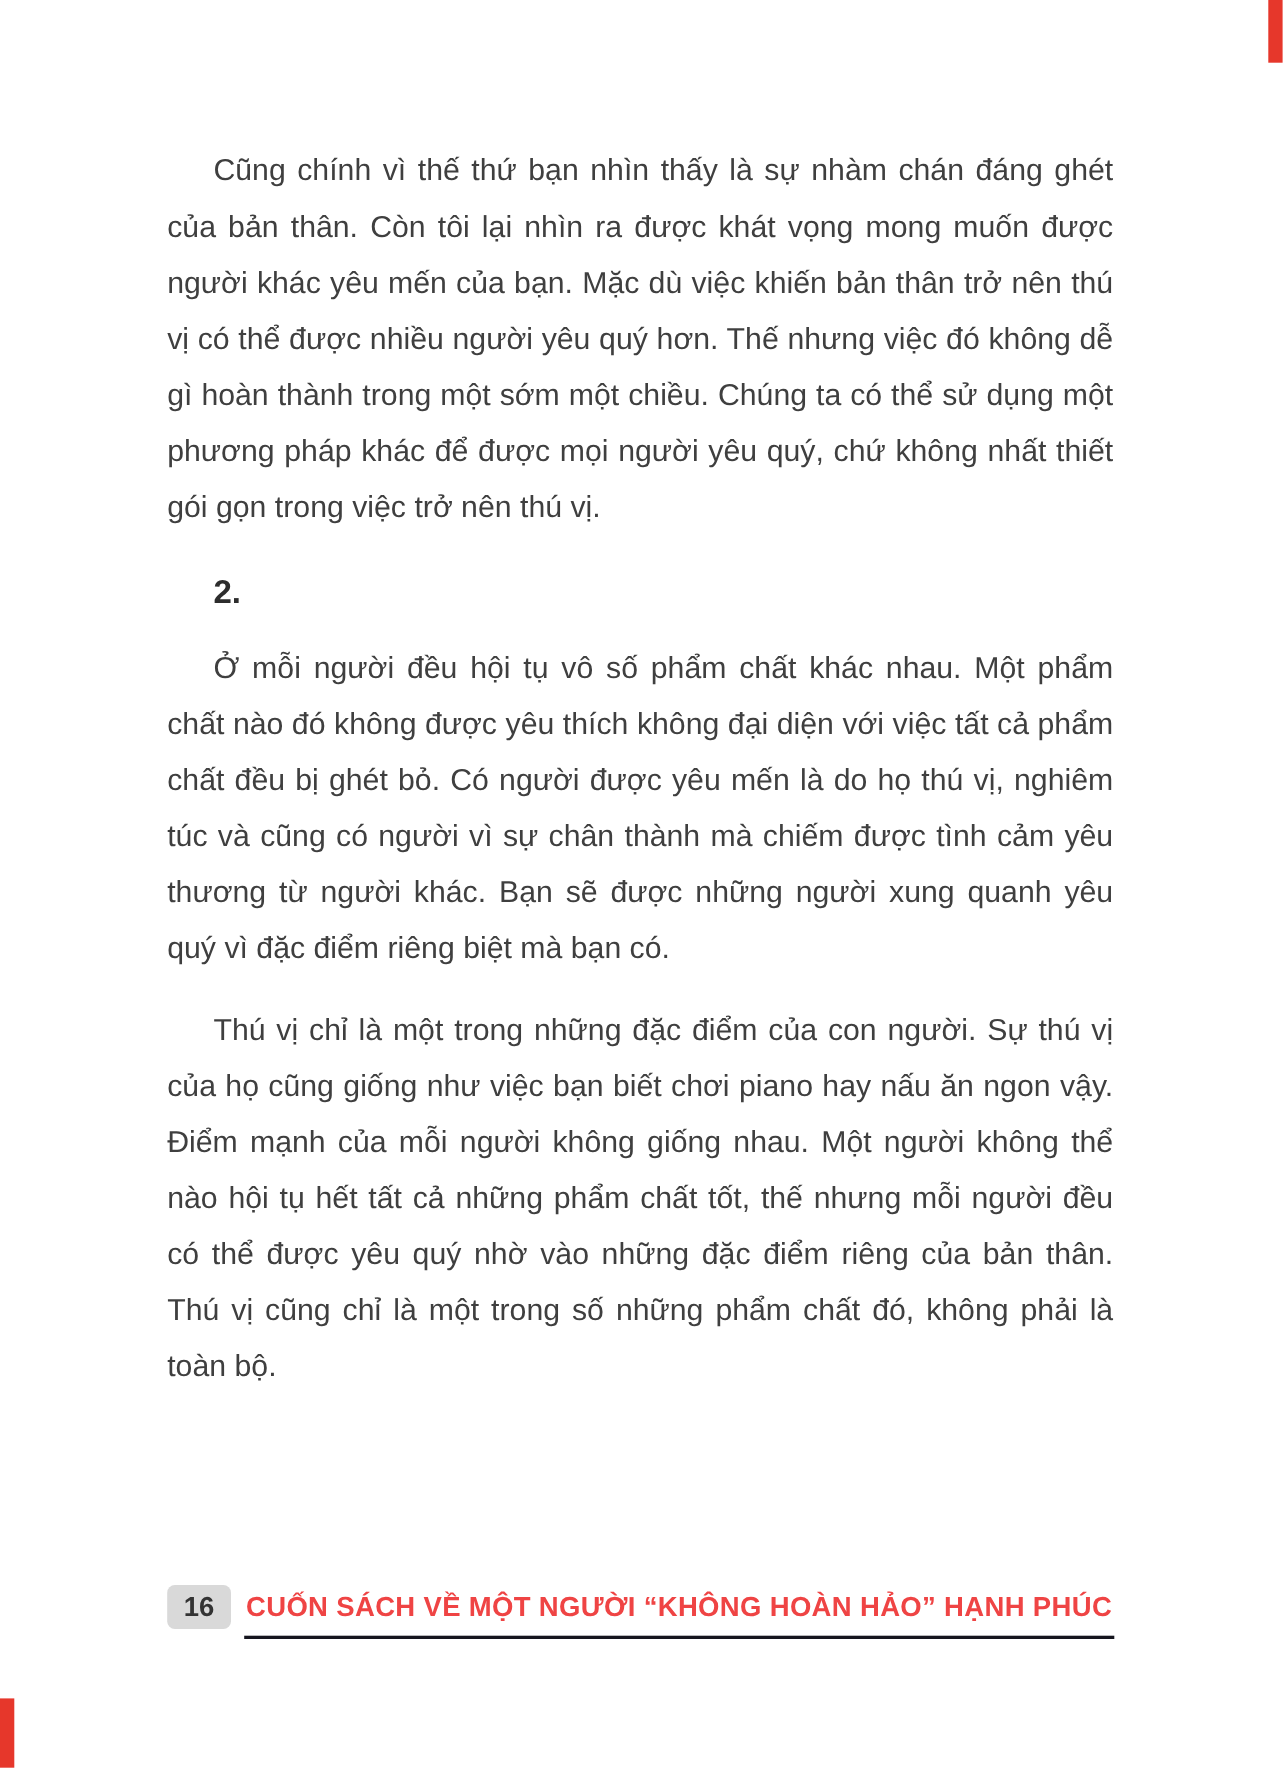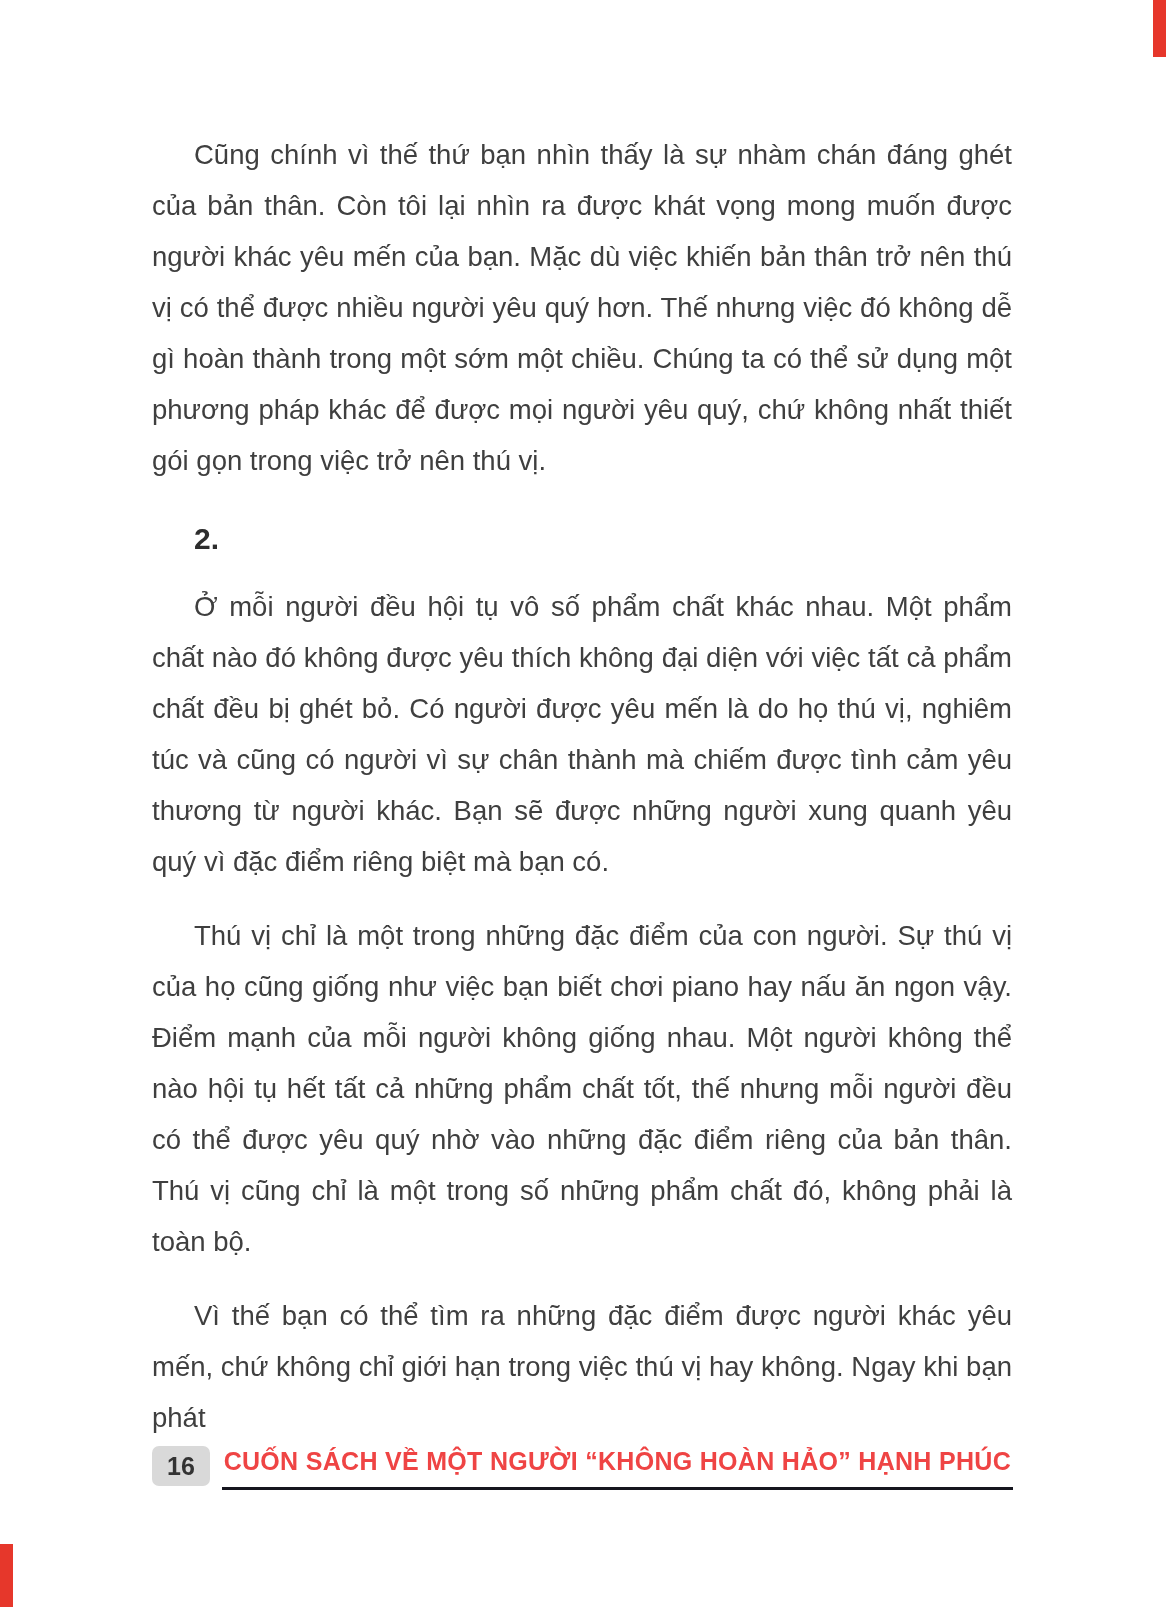--- a/index.html
+++ b/index.html
@@ -51,21 +51,21 @@
     line-height: 1.1;
   }
 
   
   .footer {
     position: absolute;
     left: 152px;
     right: 153px;
     top: 1441px;
     display: flex;
-    align-items: center;
+    align-items: flex-start;
     justify-content: space-between;
   }
   .page-badge {
     background: #d9d9d9;
     border-radius: 7px;
     padding: 3px 15px;
     font-size: 25px;
     font-weight: 700;
     color: #333333;
     line-height: 34px;
@@ -85,19 +85,18 @@
 <body>
 
 <div class="tab-top-right"></div>
 <div class="tab-bottom-left"></div>
 
 <main class="content">
   <p class="para">Cũng chính vì thế thứ bạn nhìn thấy là sự nhàm chán đáng ghét của bản thân. Còn tôi lại nhìn ra được khát vọng mong muốn được người khác yêu mến của bạn. Mặc dù việc khiến bản thân trở nên thú vị có thể được nhiều người yêu quý hơn. Thế nhưng việc đó không dễ gì hoàn thành trong một sớm một chiều. Chúng ta có thể sử dụng một phương pháp khác để được mọi người yêu quý, chứ không nhất thiết gói gọn trong việc trở nên thú vị.</p>
   <h2 class="section-number">2.</h2>
   <p class="para">Ở mỗi người đều hội tụ vô số phẩm chất khác nhau. Một phẩm chất nào đó không được yêu thích không đại diện với việc tất cả phẩm chất đều bị ghét bỏ. Có người được yêu mến là do họ thú vị, nghiêm túc và cũng có người vì sự chân thành mà chiếm được tình cảm yêu thương từ người khác. Bạn sẽ được những người xung quanh yêu quý vì đặc điểm riêng biệt mà bạn có.</p>
   <p class="para">Thú vị chỉ là một trong những đặc điểm của con người. Sự thú vị của họ cũng giống như việc bạn biết chơi piano hay nấu ăn ngon vậy. Điểm mạnh của mỗi người không giống nhau. Một người không thể nào hội tụ hết tất cả những phẩm chất tốt, thế nhưng mỗi người đều có thể được yêu quý nhờ vào những đặc điểm riêng của bản thân. Thú vị cũng chỉ là một trong số những phẩm chất đó, không phải là toàn bộ.</p>
-  <p class="para">Vì thế bạn có thể tìm ra những đặc điểm được người khác yêu mến, chứ không chỉ giới hạn trong việc thú vị hay không. Ngay khi bạn phát</p>
 </main>
 
 <footer class="footer">
   <span class="page-badge">16</span>
   <span class="footer-title">CUỐN SÁCH VỀ MỘT NGƯỜI “KHÔNG HOÀN HẢO” HẠNH PHÚC</span>
 </footer>
 
 </body></html>

